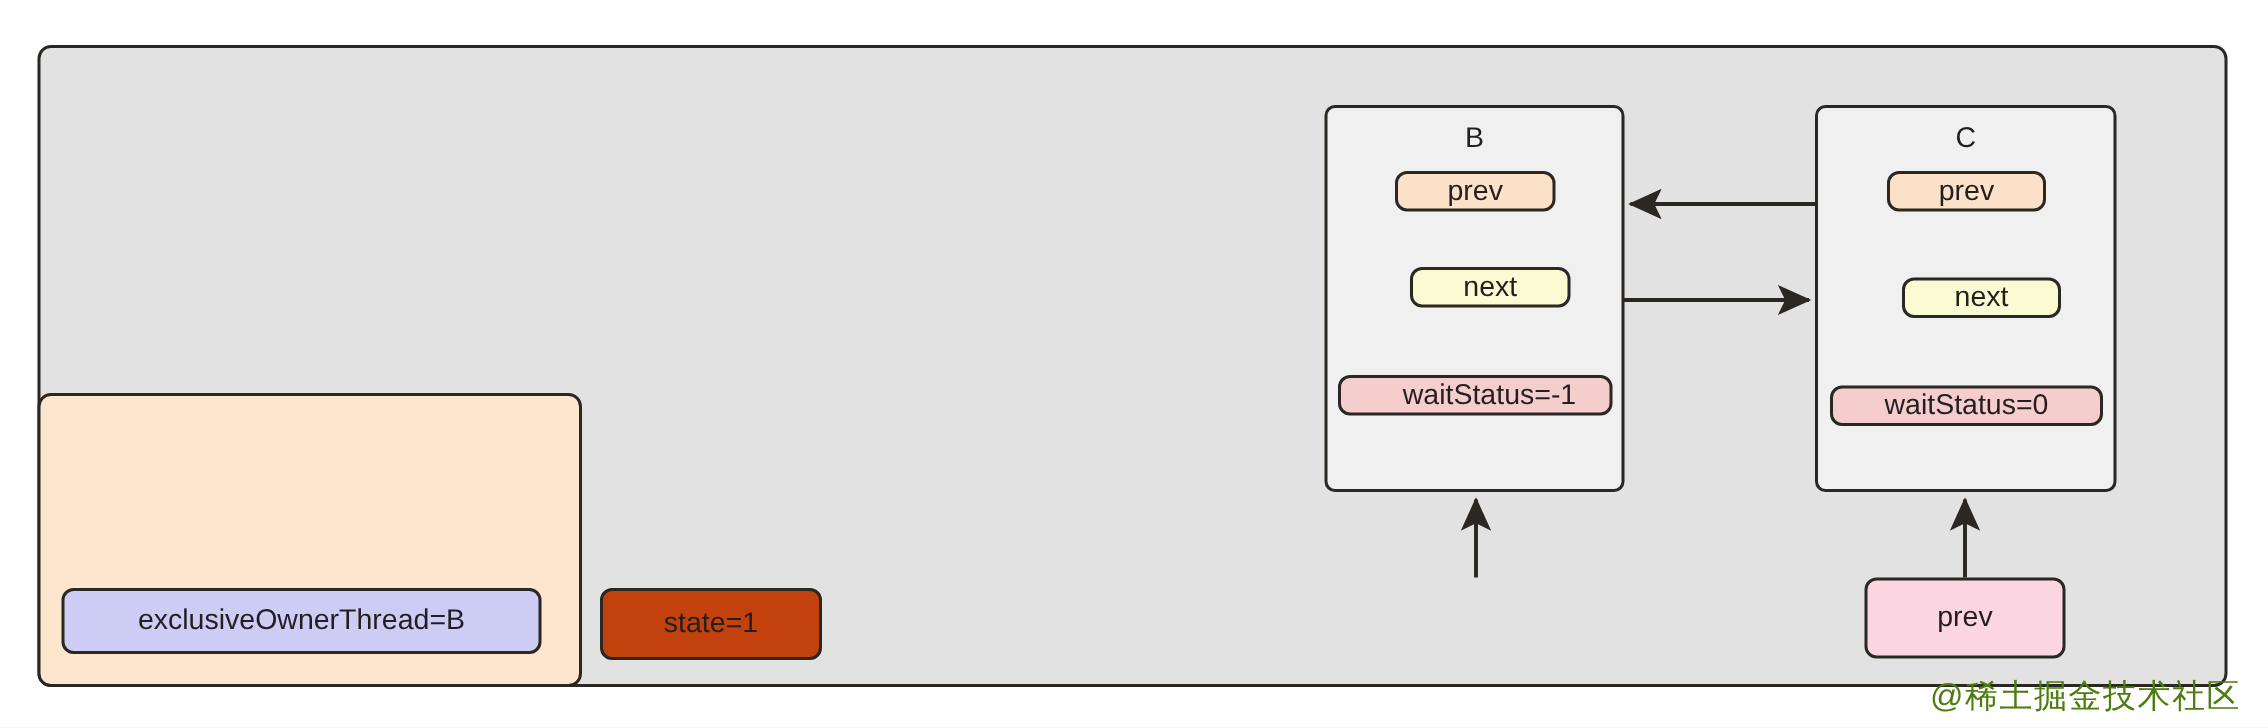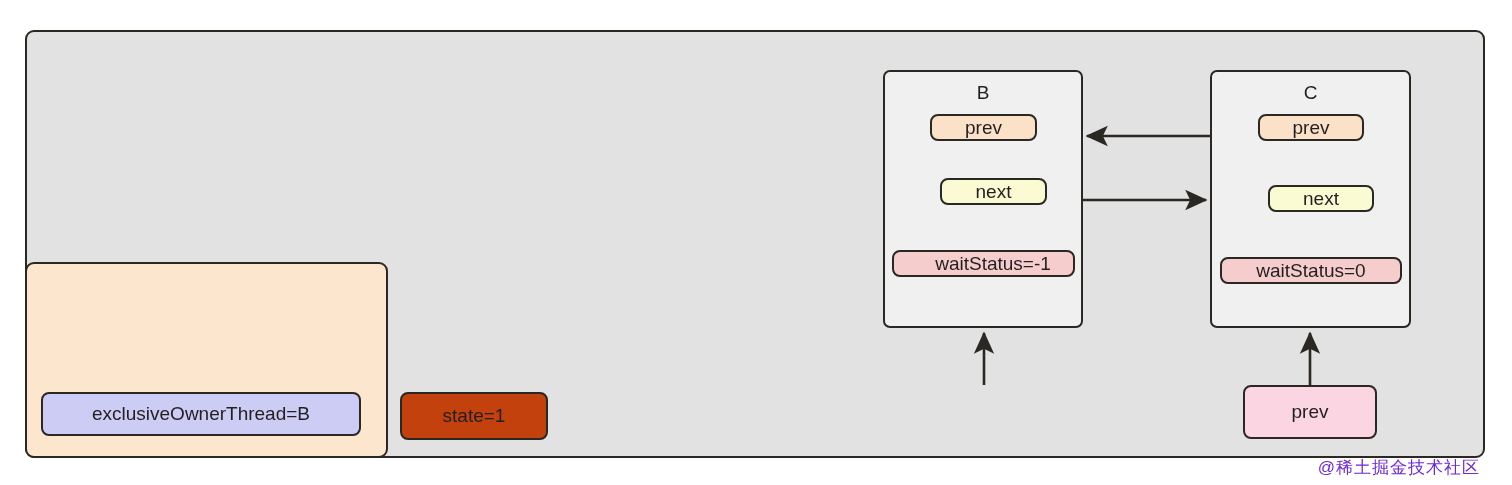--- a/index.html
+++ b/index.html
@@ -113,24 +113,24 @@
     position: absolute;
     left: 0; top: 0;
     width: 1512px;
     height: 485px;
     pointer-events: none;
   }
 
   
   #watermark {
     position: absolute;
-    right: 32px;
+    right: 18px;
     bottom: 6px;
-    font-size: 17px;
-    color: #6d28d9;
+    font-size: 22px;
+    color: #4d7c0f;
     letter-spacing: 1px;
     white-space: nowrap;
   }
 </style>
 </head>
 <body>
 
 <div id="canvas">
 
   <div class="box" id="outer-container"></div>

